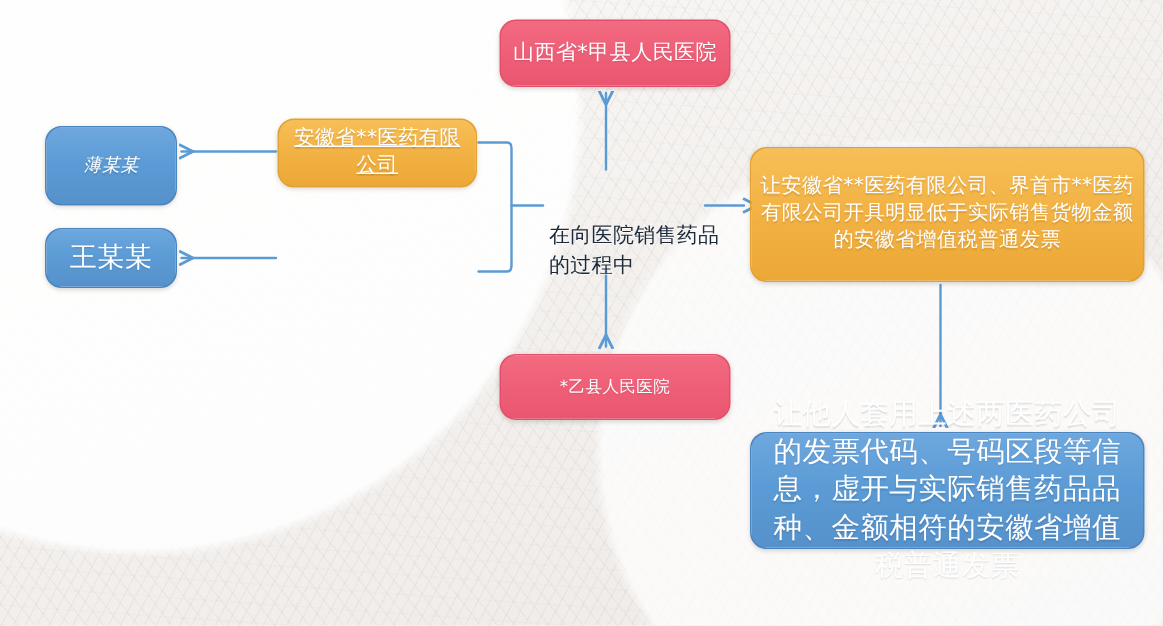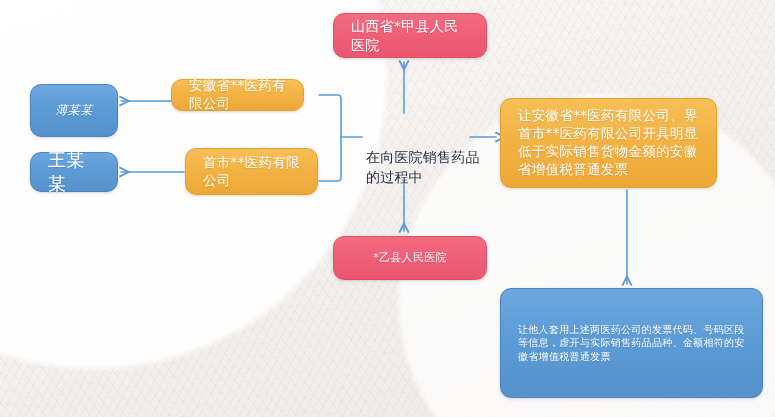--- a/index.html
+++ b/index.html
@@ -34,26 +34,26 @@
     width: 775px;
     height: 417px;
     pointer-events: none;
   }
   .node {
     position: absolute;
     box-sizing: border-box;
     display: flex;
     align-items: center;
     justify-content: center;
-    text-align: left;
+    text-align: center;
     color: #ffffff;
     border-radius: 11px;
     line-height: 1.32;
     letter-spacing: 0.3px;
-    padding: 2px 17px;
+    padding: 2px 6px;
     text-shadow: 0 1px 1px rgba(0,0,0,0.12);
     box-shadow: 0 1px 3px rgba(90,80,70,0.22);
   }
   .node.blue {
     background: linear-gradient(180deg, #6ea7de 0%, #5b9bd5 48%, #5691cb 100%);
     border: 1px solid #4a85c0;
   }
   .node.orange {
     background: linear-gradient(180deg, #f7bf57 0%, #f2b244 48%, #eca836 100%);
     border: 1px solid #e0a132;
@@ -65,26 +65,26 @@
   .plain-label {
     position: absolute;
     color: #1d2a3a;
     text-align: left;
     line-height: 1.42;
     letter-spacing: 0.2px;
     text-shadow: 0 1px 0 rgba(255,255,255,0.7);
   }
   #n-bao   { left: 30px;  top: 84px;  width: 88px;  height: 53px;  font-size: 12px; font-style: italic; }
   #n-wang  { left: 30px;  top: 152px; width: 88px;  height: 40px;  font-size: 18px; }
-  #n-anhui { left: 171px; top: 79px;  width: 133px; height: 32px;  font-size: 13.5px; }
+  #n-anhui { left: 185px; top: 79px;  width: 133px; height: 46px;  font-size: 13.5px; text-decoration: underline; }
   #n-shou  { left: 185px; top: 148px; width: 133px; height: 47px;  font-size: 13.5px; }
   #n-hosp-top { left: 333px; top: 13px;  width: 154px; height: 45px; font-size: 14px; }
   #n-hosp-bot { left: 333px; top: 236px; width: 154px; height: 44px; font-size: 11px; }
-  #n-invoice-low { left: 500px; top: 98px; width: 217px; height: 90px; font-size: 13.5px; }
-  #n-invoice-fake { left: 500px; top: 288px; width: 263px; height: 110px; font-size: 10px; }
+  #n-invoice-low { left: 500px; top: 98px; width: 263px; height: 90px; font-size: 13.5px; }
+  #n-invoice-fake { left: 500px; top: 288px; width: 263px; height: 78px; font-size: 19px; }
   #lbl-center { left: 366px; top: 120px; width: 118px; font-size: 14px; margin-top: 28px; }
 </style>
 </head>
 <body>
 
 <div id="canvas">
 
   <svg id="edges" viewBox="0 0 775 417" xmlns="http://www.w3.org/2000/svg">
     <defs>
       <marker id="arrow-left" markerWidth="7" markerHeight="7" refX="6" refY="3.5" orient="auto" markerUnits="strokeWidth">
@@ -114,21 +114,20 @@
       <line x1="627" y1="190" x2="627" y2="284" marker-end="url(#arrow-down)"></line>
     </g>
   </svg>
 
   <div class="node blue" id="n-bao">薄某某</div>
 
   <div class="node blue" id="n-wang">王某某</div>
 
   <div class="node orange" id="n-anhui">安徽省**医药有限公司</div>
 
-  <div class="node orange" id="n-shou">首市**医药有限公司</div>
 
   <div class="plain-label" id="lbl-center">在向医院销售药品的过程中</div>
 
   <div class="node pink" id="n-hosp-top">山西省*甲县人民医院</div>
 
   <div class="node pink" id="n-hosp-bot">*乙县人民医院</div>
 
   <div class="node orange" id="n-invoice-low">让安徽省**医药有限公司、界首市**医药有限公司开具明显低于实际销售货物金额的安徽省增值税普通发票</div>
 
   <div class="node blue" id="n-invoice-fake">让他人套用上述两医药公司的发票代码、号码区段等信息，虚开与实际销售药品品种、金额相符的安徽省增值税普通发票</div>

